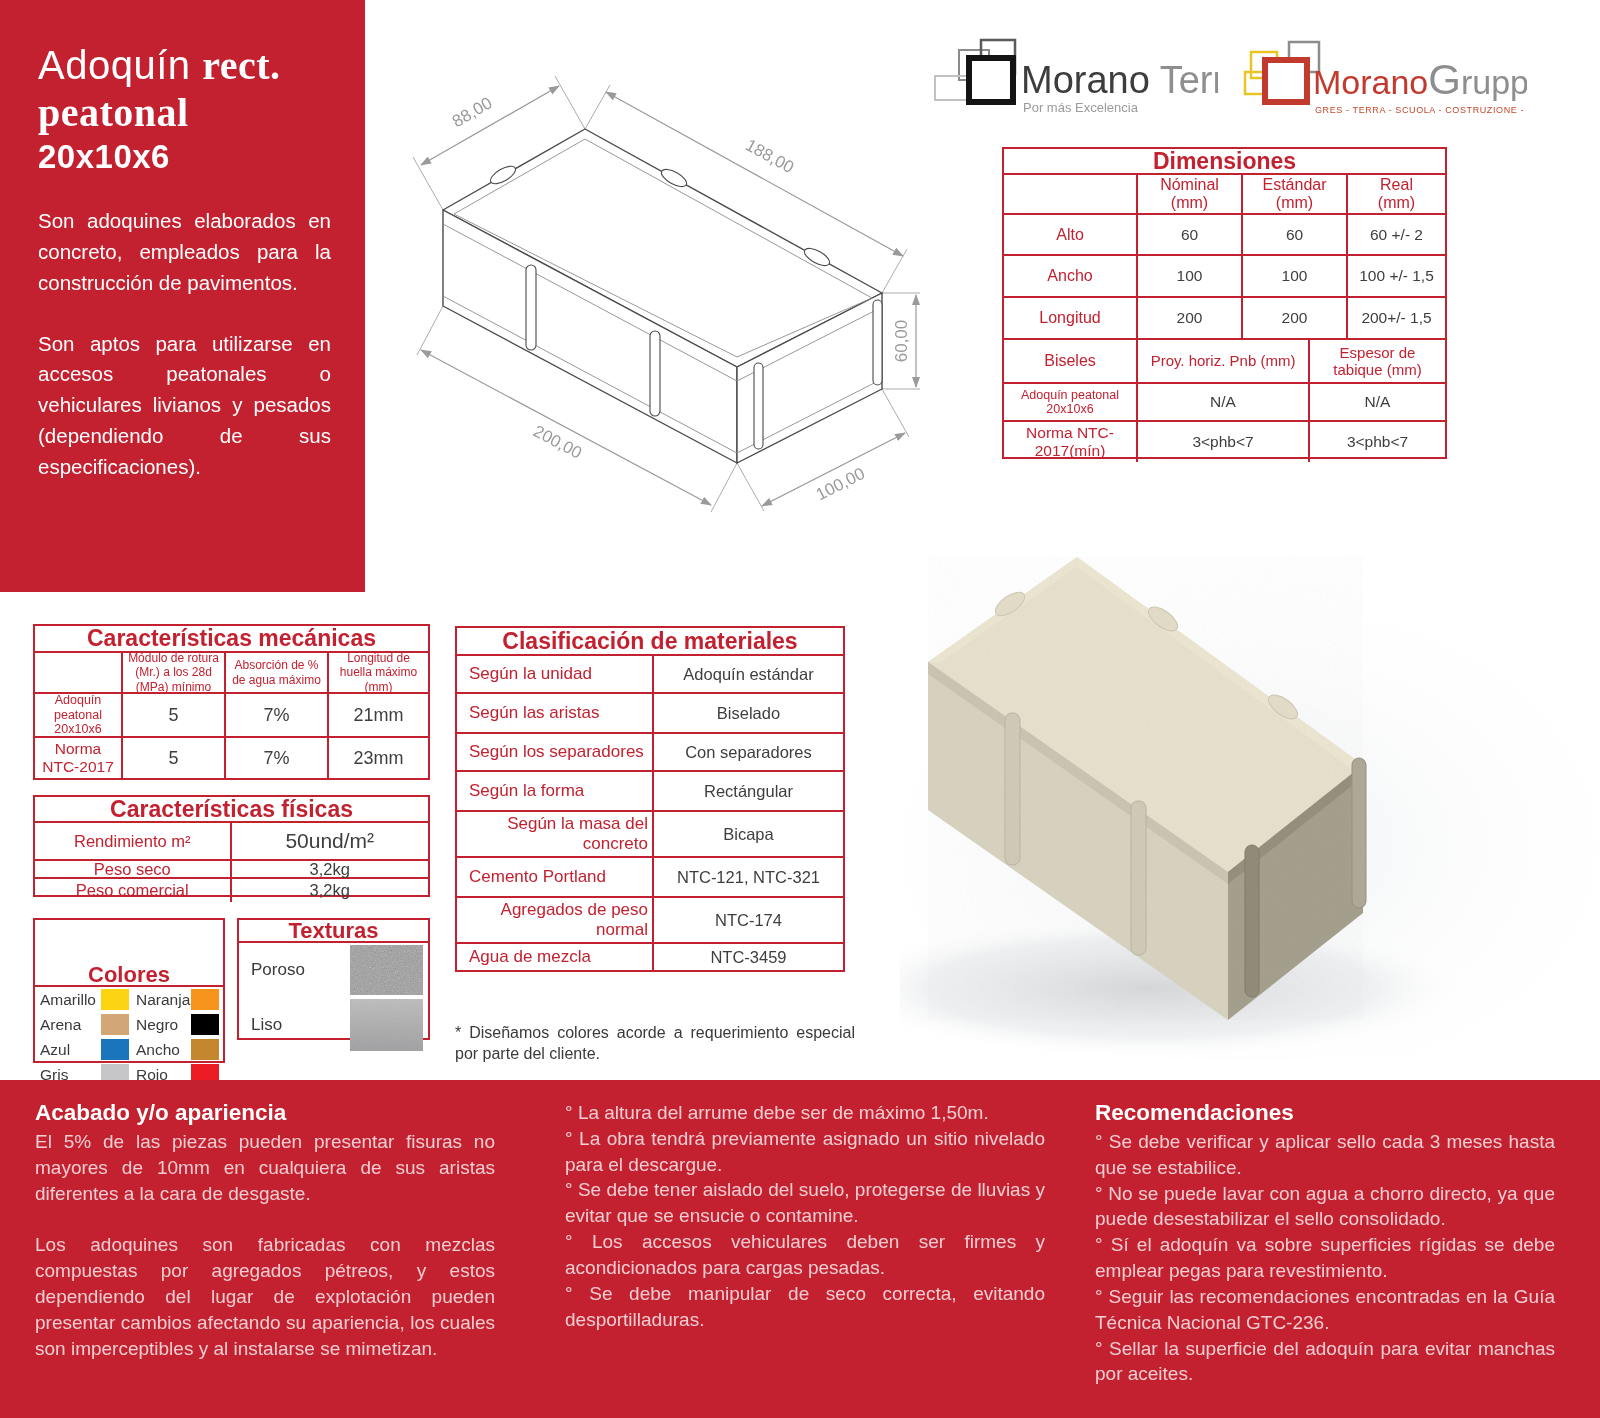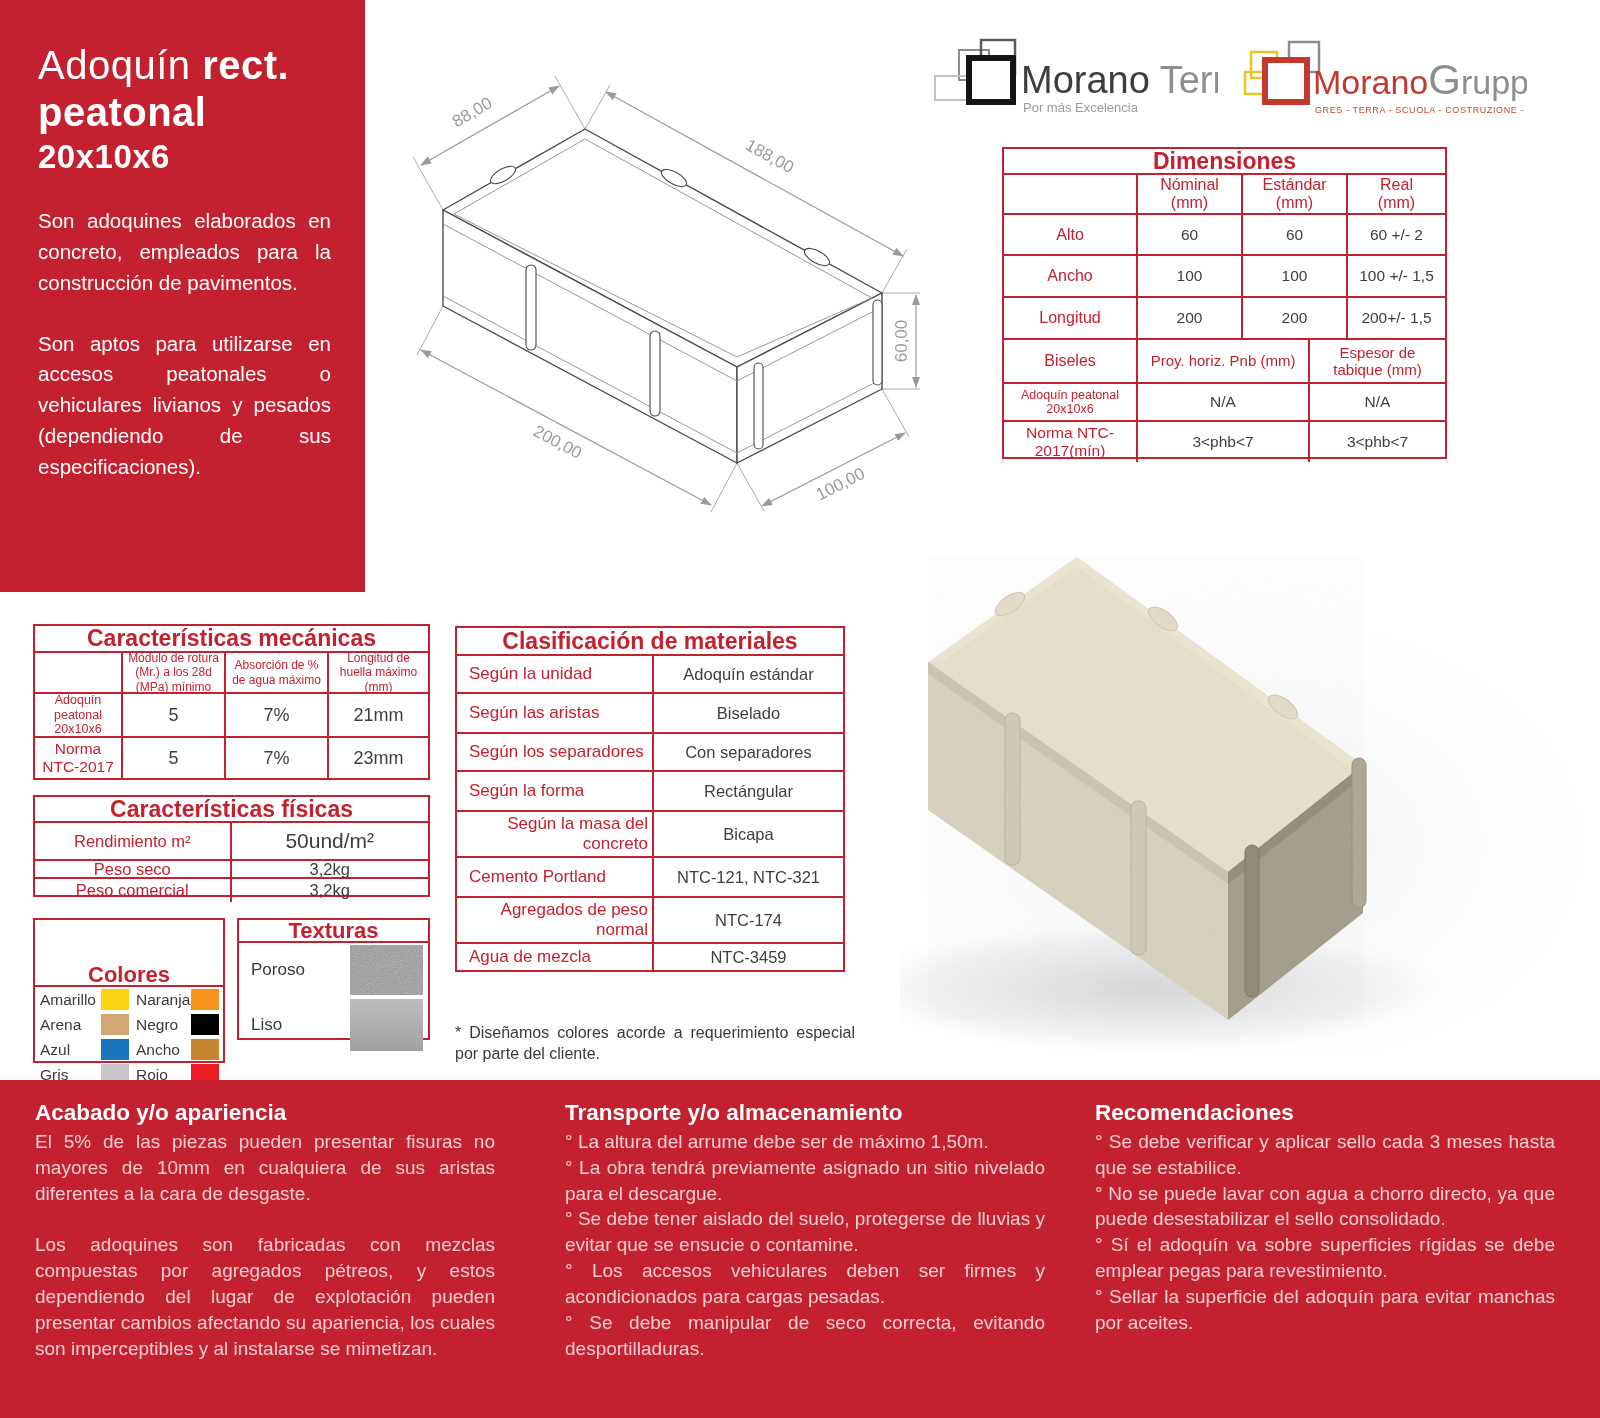--- a/index.html
+++ b/index.html
@@ -9,21 +9,21 @@
     --pink:#F2CDD2;
     --dimgray:#9A9A9A;
   }
   *{margin:0;padding:0;box-sizing:border-box;}
   body{background:#fff;font-family:"Liberation Sans",sans-serif;}
   #page{position:relative;width:1600px;height:1418px;background:#fff;overflow:hidden;}
 
   
   .hero{position:absolute;left:0;top:0;width:365px;height:592px;background:var(--red);color:#fff;padding:42px 34px 0 38px;}
   .hero h1{font-size:40px;font-weight:400;line-height:1.18;letter-spacing:.5px;}
-  .hero h1 b{font-weight:700;}
+  .hero h1 b{font-weight:700;font-family:Liberation Serif, serif;}
   .hero .sub{font-size:33px;font-weight:700;margin-top:2px;letter-spacing:.5px;}
   .hero p{font-size:20.5px;line-height:1.5;text-align:justify;margin-top:30px;}
 
   
   .tbl{position:absolute;background:#fff;border:2px solid var(--red);}
   .grid{display:grid;}
   .cell{display:flex;align-items:center;justify-content:center;text-align:center;padding:2px 4px;min-width:0;}
   .br{border-right:2px solid var(--red);}
   .bb{border-bottom:2px solid var(--red);}
   .title-cell{grid-column:1/-1;font-weight:700;color:var(--red);font-size:23px;}
@@ -373,29 +373,29 @@
   </svg>
 
   <div class="band">
     <div class="fcol" style="left:35px;width:460px;">
       <h3>Acabado y/o apariencia</h3>
       <p>El 5% de las piezas pueden presentar fisuras no mayores de 10mm en cualquiera de sus aristas diferentes a la cara de desgaste.</p>
       <div class="gap"></div>
       <p>Los adoquines son fabricadas con mezclas compuestas por agregados pétreos, y estos dependiendo del lugar de explotación pueden presentar cambios afectando su apariencia, los cuales son imperceptibles y al instalarse se mimetizan.</p>
     </div>
     <div class="fcol" style="left:565px;width:480px;">
-      <h3>Transporte y/o almacenamiento</h3>
       <p>° La altura del arrume debe ser de máximo 1,50m.</p>
       <p>° La obra tendrá previamente asignado un sitio nivelado para el descargue.</p>
       <p>° Se debe tener aislado del suelo, protegerse de lluvias y evitar que se ensucie o contamine.</p>
       <p>° Los accesos vehiculares deben ser firmes y acondicionados para cargas pesadas.</p>
       <p>° Se debe manipular de seco correcta, evitando desportilladuras.</p>
     </div>
     <div class="fcol" style="left:1095px;width:460px;">
       <h3>Recomendaciones</h3>
       <p>° Se debe verificar y aplicar sello cada 3 meses hasta que se estabilice.</p>
       <p>° No se puede lavar con agua a chorro directo, ya que puede desestabilizar el sello consolidado.</p>
       <p>° Sí el adoquín va sobre superficies rígidas se debe emplear pegas para revestimiento.</p>
+      <p>° Seguir las recomendaciones encontradas en la Guía Técnica Nacional GTC-236.</p>
       <p>° Sellar la superficie del adoquín para evitar manchas por aceites.</p>
     </div>
   </div>
 
 </div>
 
 </body></html>

